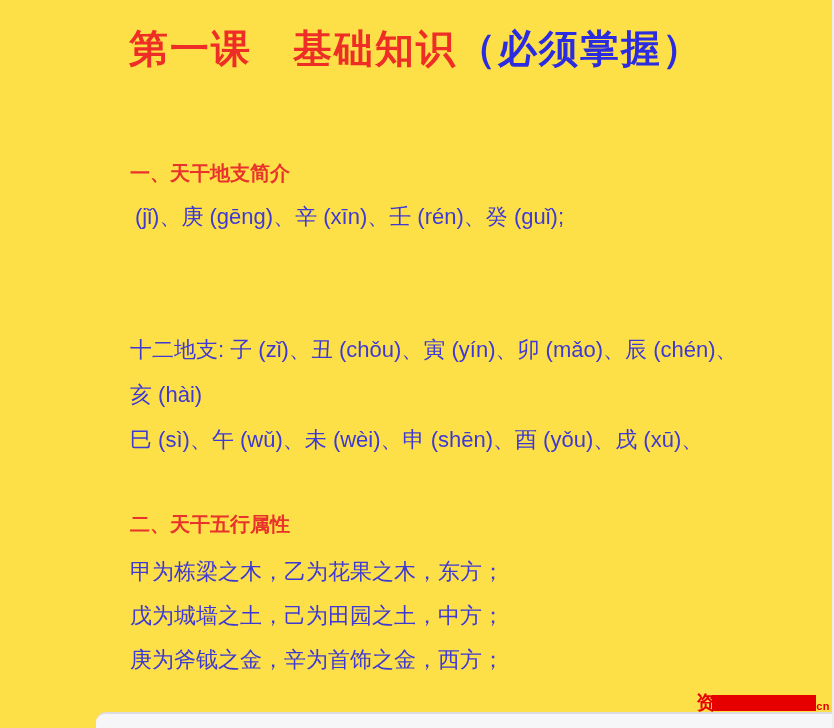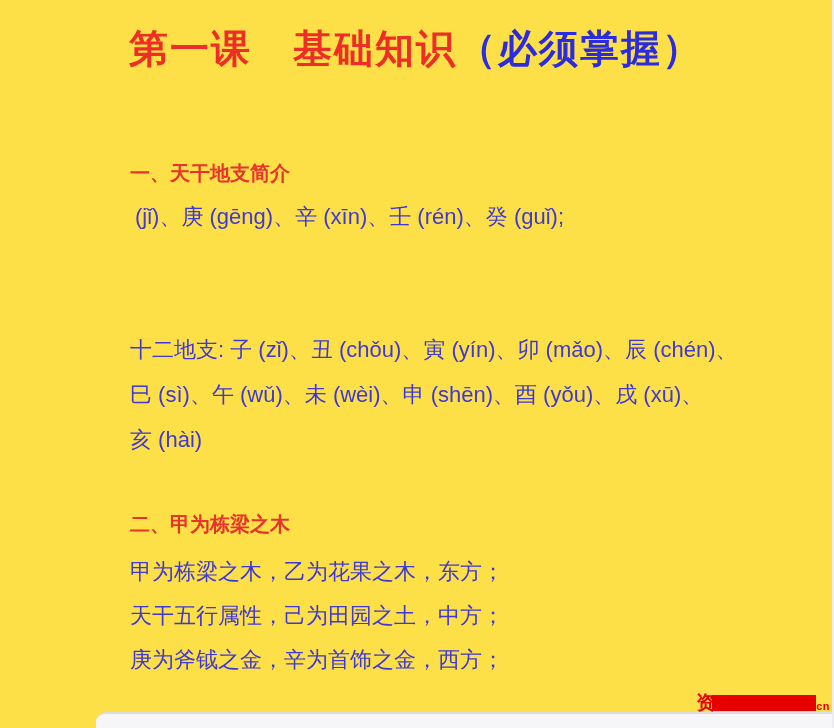--- a/index.html
+++ b/index.html
@@ -101,29 +101,29 @@
   </div>
 
   <div class="sec-heading sec1-heading">一、天干地支简介</div>
 
   <div class="body-text para1">
     <div class="line indent-sm">(jǐ)、庚 (gēng)、辛 (xīn)、壬 (rén)、癸 (guǐ);</div>
   </div>
 
   <div class="body-text para2">
     <div class="line">十二地支: 子 (zǐ)、丑 (chǒu)、寅 (yín)、卯 (mǎo)、辰 (chén)、</div>
+    <div class="line">亥 (hài)</div>
     <div class="line">巳 (sì)、午 (wǔ)、未 (wèi)、申 (shēn)、酉 (yǒu)、戌 (xū)、</div>
-    <div class="line">亥 (hài)</div>
   </div>
 
-  <div class="sec-heading sec2-heading">二、甲为栋梁之木</div>
+  <div class="sec-heading sec2-heading">二、天干五行属性</div>
 
   <div class="body-text para3">
     <div class="line">甲为栋梁之木，乙为花果之木，东方；</div>
-    <div class="line">天干五行属性，己为田园之土，中方；</div>
+    <div class="line">戊为城墙之土，己为田园之土，中方；</div>
     <div class="line">庚为斧钺之金，辛为首饰之金，西方；</div>
   </div>
 
   <div class="bottom-edge"></div>
 
   <div class="watermark">
     <span class="wm-prefix">资</span>
     <span class="wm-bar"></span>
     <span class="wm-suffix">cn</span>
   </div>

